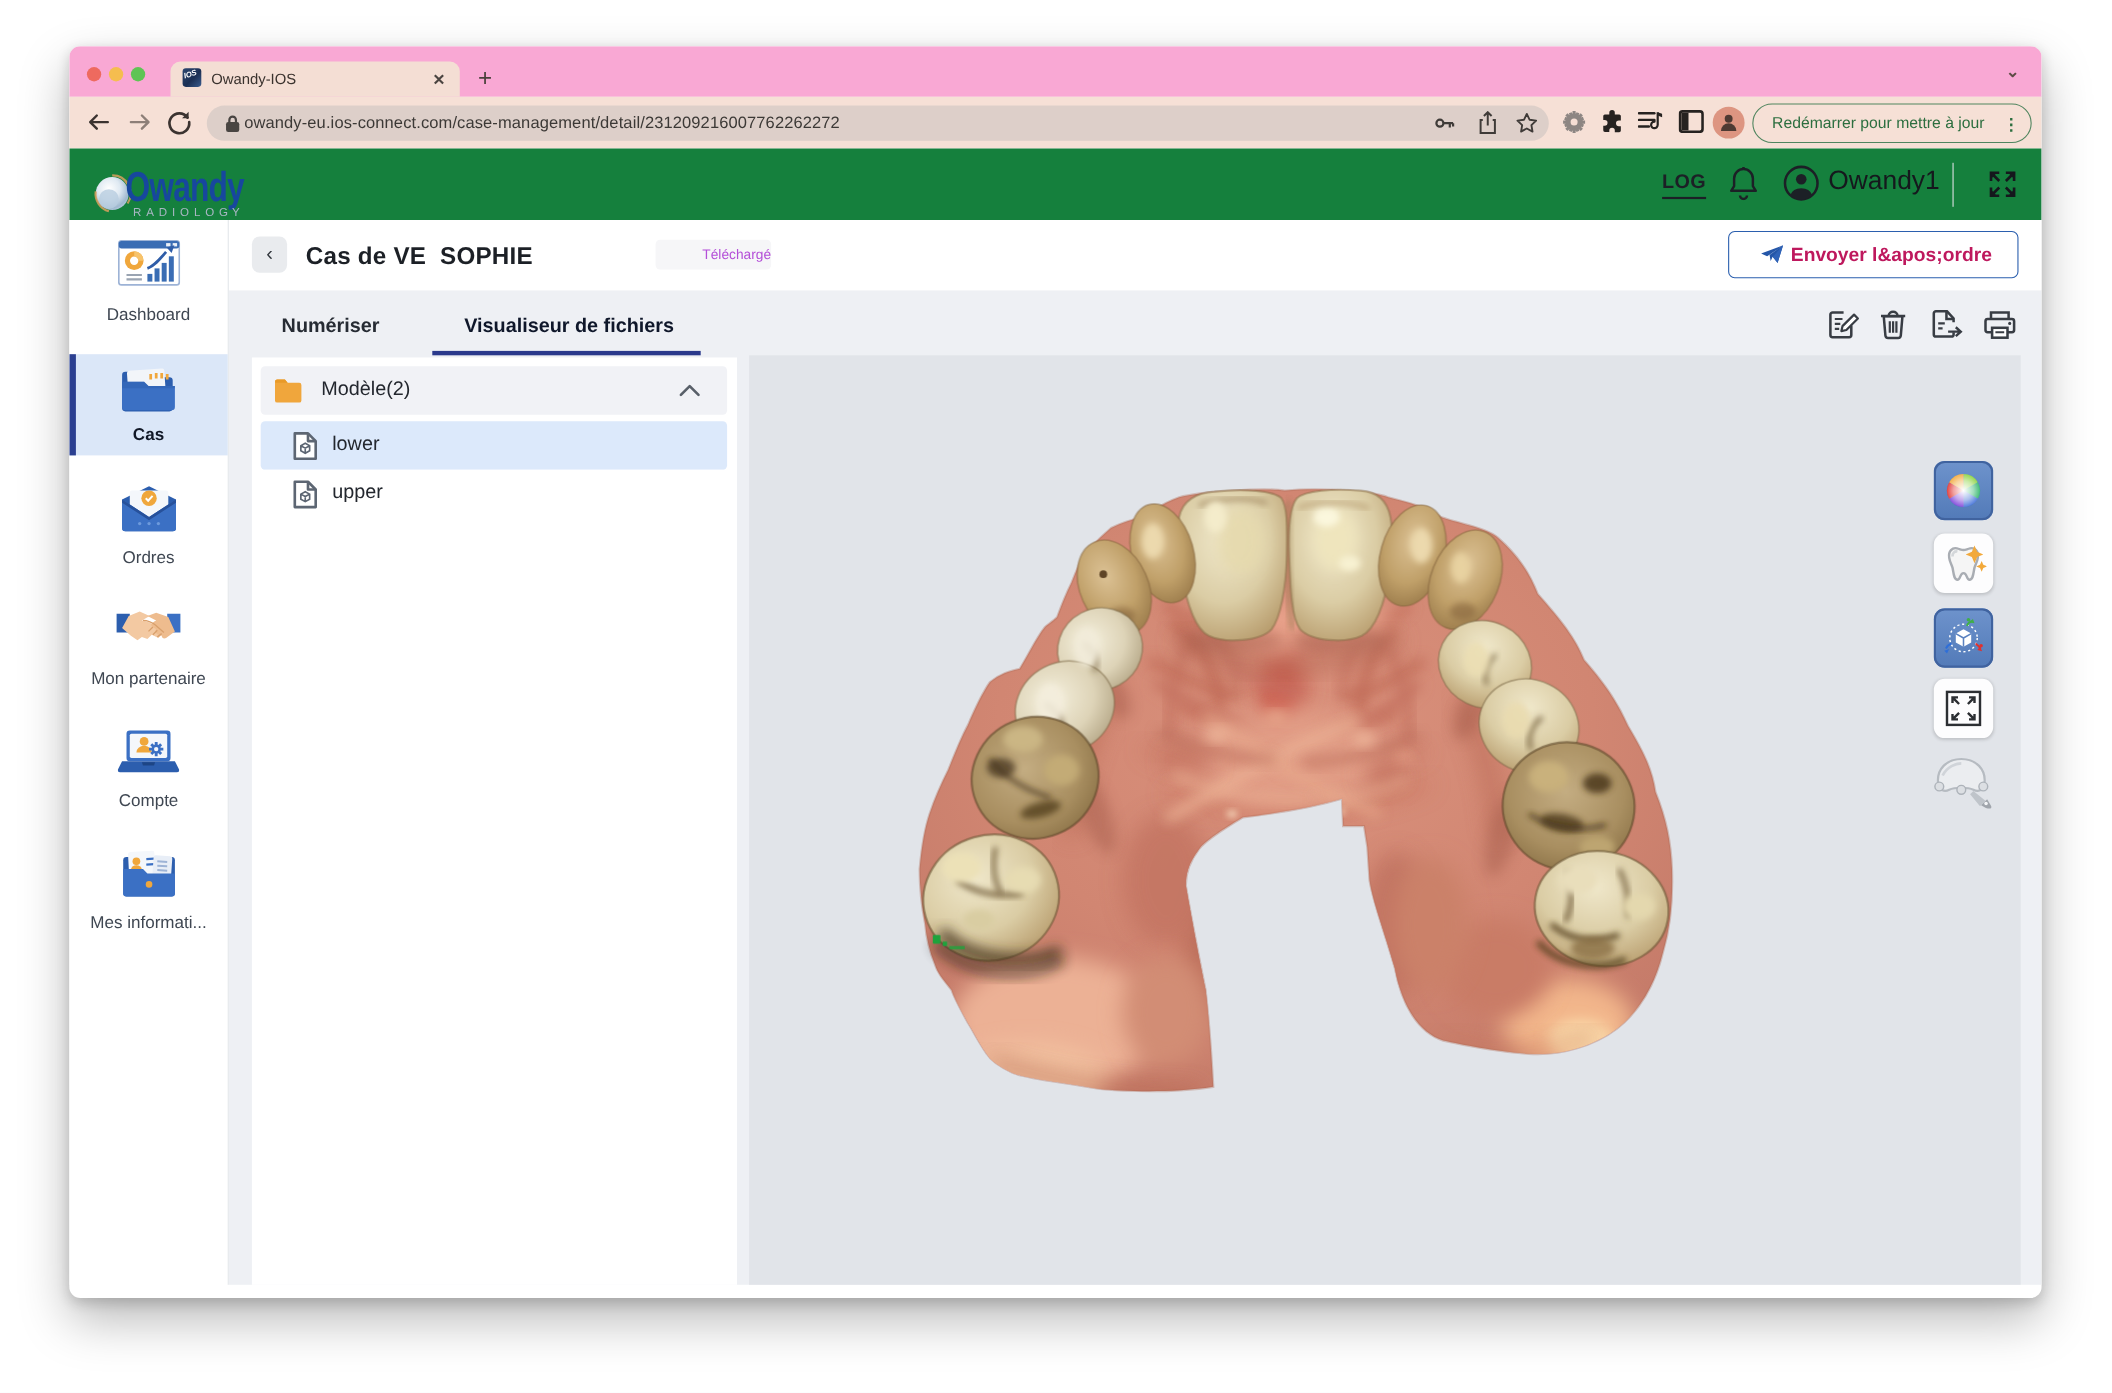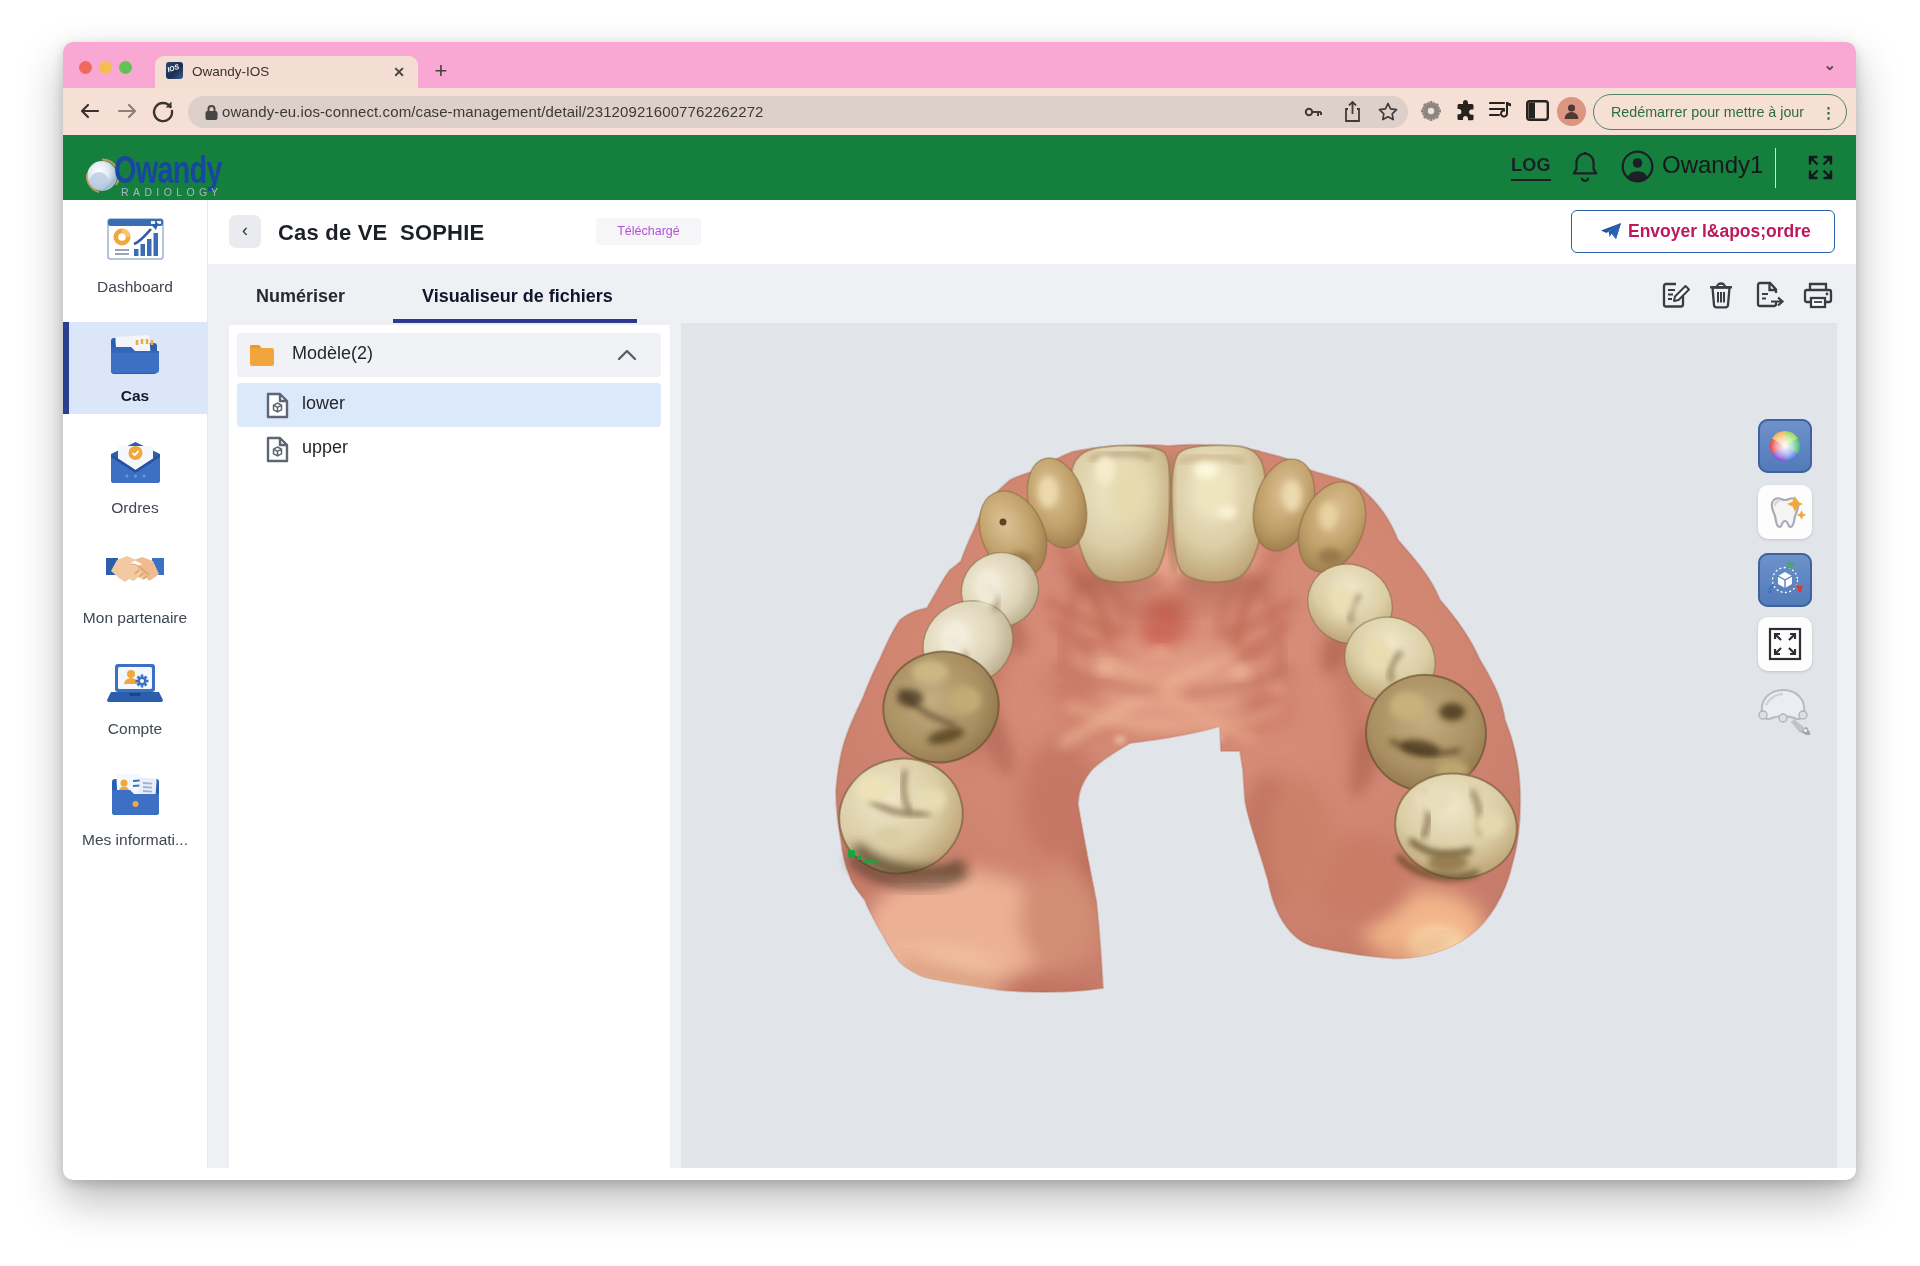--- a/index.html
+++ b/index.html
@@ -29,21 +29,21 @@
   #apphead { position:absolute; left:0; top:93px; width:100%; height:65px; background:#15803d; }
   #casehead { position:absolute; left:145px; top:158px; width:1648px; height:64px; background:#fff; }
   #graybg { position:absolute; left:145px; top:222px; width:1648px; height:904px; background:#eef0f4; }
   #sidebar { position:absolute; left:0; top:158px; width:145px; height:968px; background:#fff; }
   #vdivider { position:absolute; left:144px; top:158px; width:1px; height:968px; background:#e3e6ea; }
   .navlabel { position:absolute; width:144px; text-align:center; font-size:15.5px; color:#3f4752; }
   #casblock { position:absolute; left:0; top:280px; width:144px; height:92px; background:#dbe7f8; border-left:6px solid #2b3f90; }
   
   #backbtn { position:absolute; left:166px; top:173px; width:32px; height:33px; background:#e9ebee; border-radius:7px; color:#30353b; text-align:center; font-size:18px; line-height:31px; }
   #casetitle { position:absolute; left:215px; top:178px; font-size:22px; font-weight:bold; color:#1c2026; letter-spacing:0.2px; }
-  #badge { position:absolute; left:533px; top:176px; width:105px; height:27px; background:#f6f6f8; border-radius:4px; text-align:center; line-height:27px; font-size:12.5px; color:#b44fd8; }
+  #badge { position:absolute; left:533px; top:176px; width:105px; height:27px; background:#f6f6f8; border-radius:4px; text-align:right; line-height:27px; font-size:12.5px; color:#b44fd8; }
   #sendbtn { position:absolute; left:1508px; top:168px; width:264px; height:43px; border:1.5px solid #2b5fae; border-radius:6px; background:#fff; }
   #sendbtn .t { position:absolute; left:56px; top:10px; font-size:17.5px; font-weight:bold; color:#be185d; }
   .tabtxt { position:absolute; font-size:18px; font-weight:bold; }
   #tabline { position:absolute; left:330px; top:277px; width:244px; height:3.5px; background:#2b3a8c; }
   
   #filepanel { position:absolute; left:166px; top:283px; width:441px; height:843px; background:#fff; }
   .frow { position:absolute; left:8px; width:424px; height:44px; border-radius:4px; }
   .frow .txt { position:absolute; left:65px; top:10px; font-size:18px; color:#23272e; }
   
   #viewer { position:absolute; left:618px; top:281px; width:1156px; height:845px; background:#e1e4e9; }

